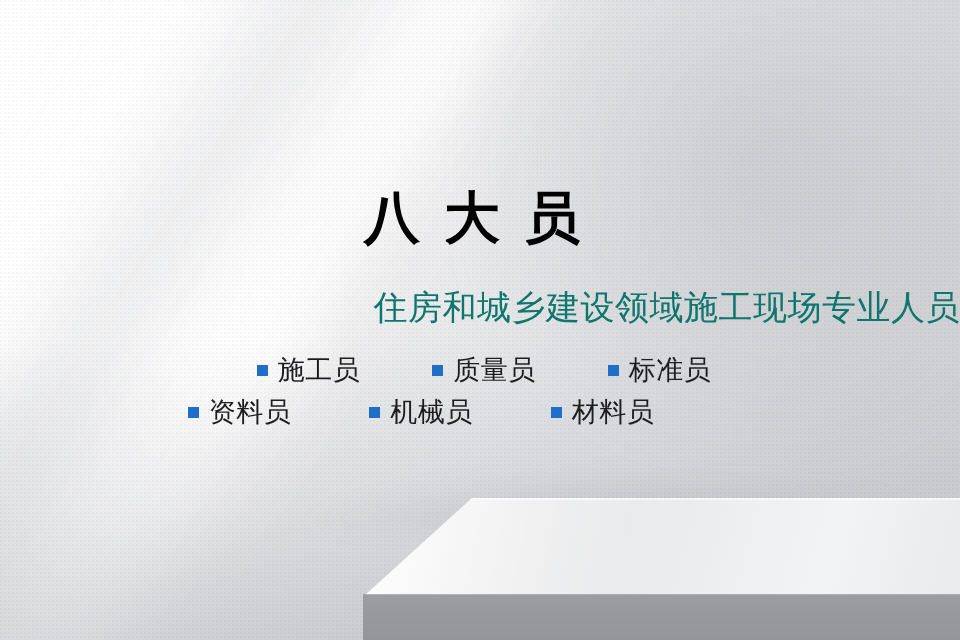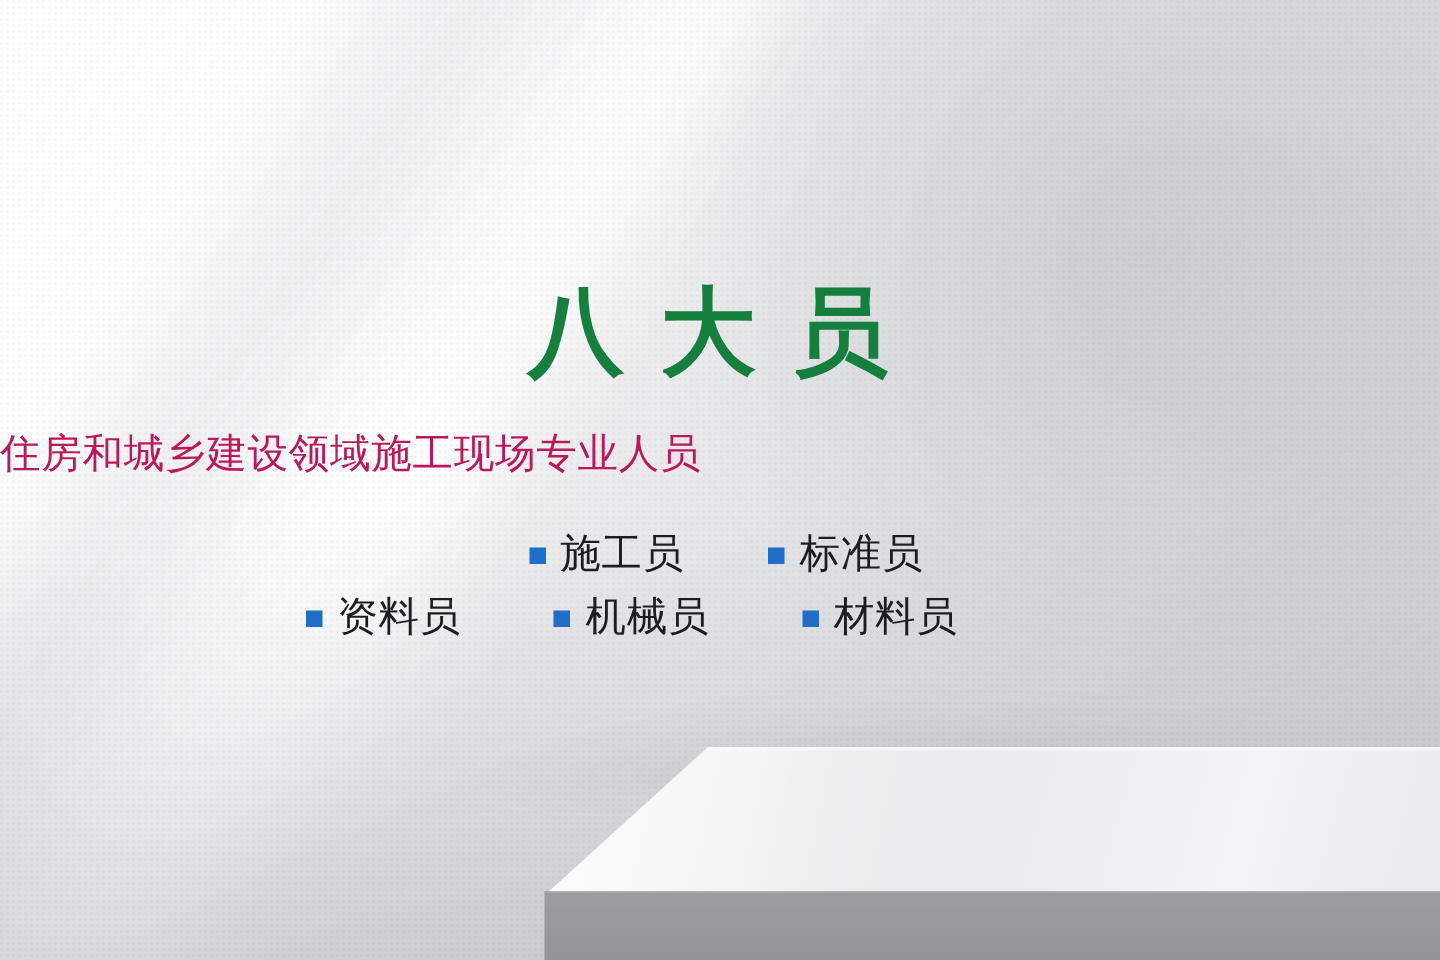--- a/index.html
+++ b/index.html
@@ -187,55 +187,56 @@
     height: 470px;
     z-index: 5;
   }
 
   .title {
     position: absolute;
     left: 0;
     top: 190px;
     width: 944px;
     text-align: center;
-    font-size: 64px;
+    font-size: 56px;
     font-weight: bold;
     line-height: 1;
     letter-spacing: 24px;
     text-indent: 24px;
-    color: #15803d;
+    color: #000000;
     font-family: "DejaVu Sans", "Liberation Sans", sans-serif;
     white-space: nowrap;
   }
 
   .subtitle {
     position: absolute;
     left: 0;
     top: 286px;
     width: 960px;
-    text-align: left;
-    font-size: 27px;
+    text-align: right;
+    font-size: 34px;
     font-weight: normal;
     line-height: 1.25;
     letter-spacing: 0.5px;
-    color: #be185d;
+    color: #0f766e;
     white-space: nowrap;
   }
 
   .role-rows {
     position: absolute;
     left: 0;
     top: 348px;
     width: 960px;
   }
   .role-row {
     display: flex;
     justify-content: center;
     align-items: center;
     height: 42px;
+    gap: 16px;
   }
   .role-row.row-1 { padding-left: 8px; }
   .role-row.row-2 { padding-right: 148px; padding-left: 30px; }
 
   .role-item {
     display: flex;
     align-items: center;
     white-space: nowrap;
   }
   .role-row.row-1 .role-item { margin: 0 28px; }
@@ -288,20 +289,24 @@
 
     <div class="role-rows">
 
       <div class="role-row row-1">
         <div class="role-item">
           <span class="role-bullet"></span>
           <span class="role-label">施工员</span>
         </div>
         <div class="role-item">
           <span class="role-bullet"></span>
+          <span class="role-label">质量员</span>
+        </div>
+        <div class="role-item">
+          <span class="role-bullet"></span>
           <span class="role-label">标准员</span>
         </div>
       </div>
 
       <div class="role-row row-2">
         <div class="role-item">
           <span class="role-bullet"></span>
           <span class="role-label">资料员</span>
         </div>
         <div class="role-item">

